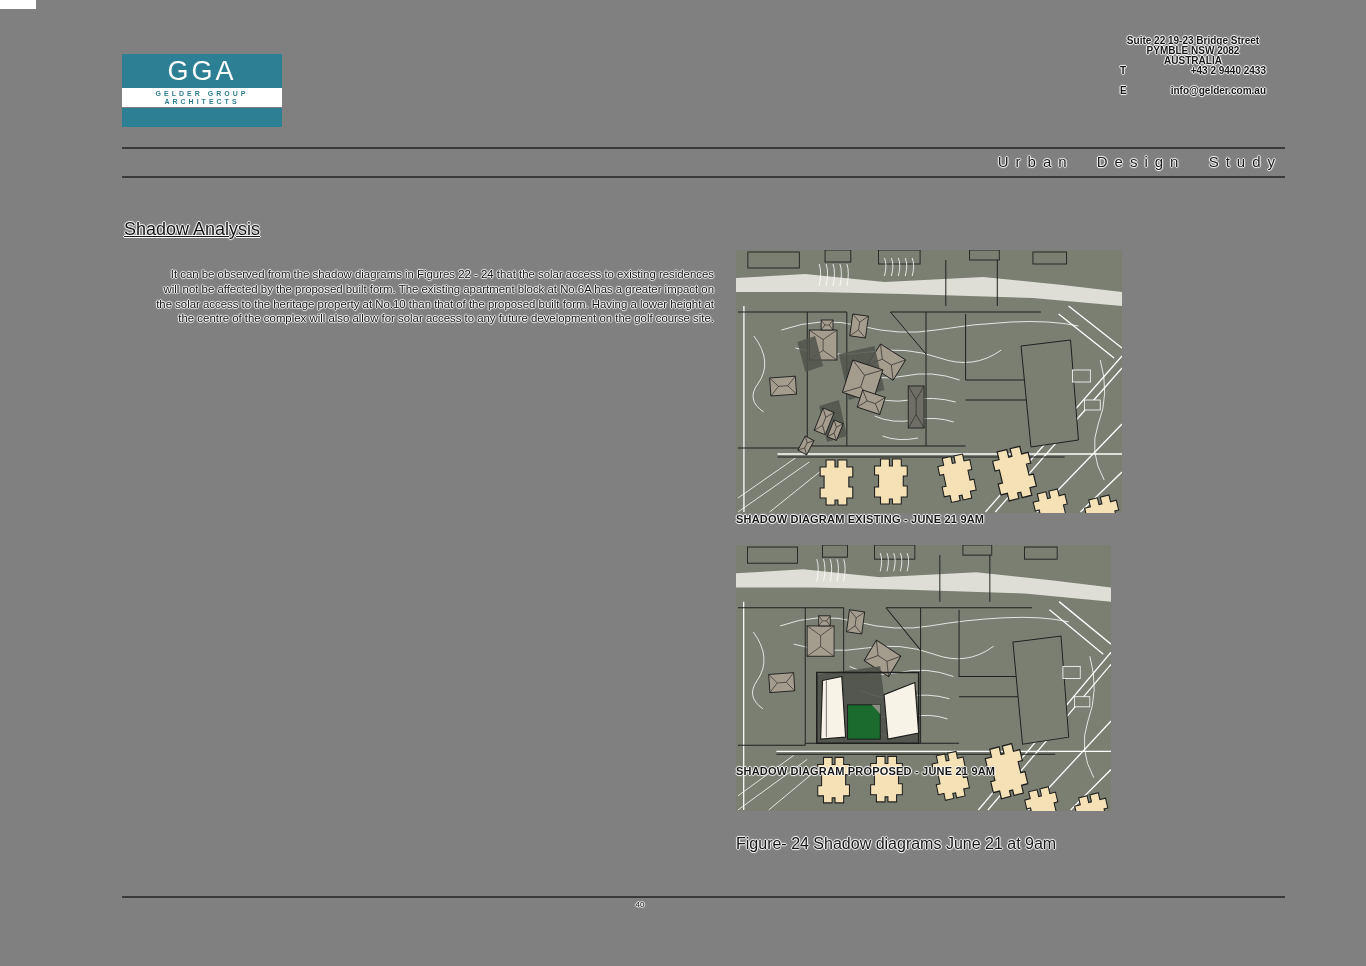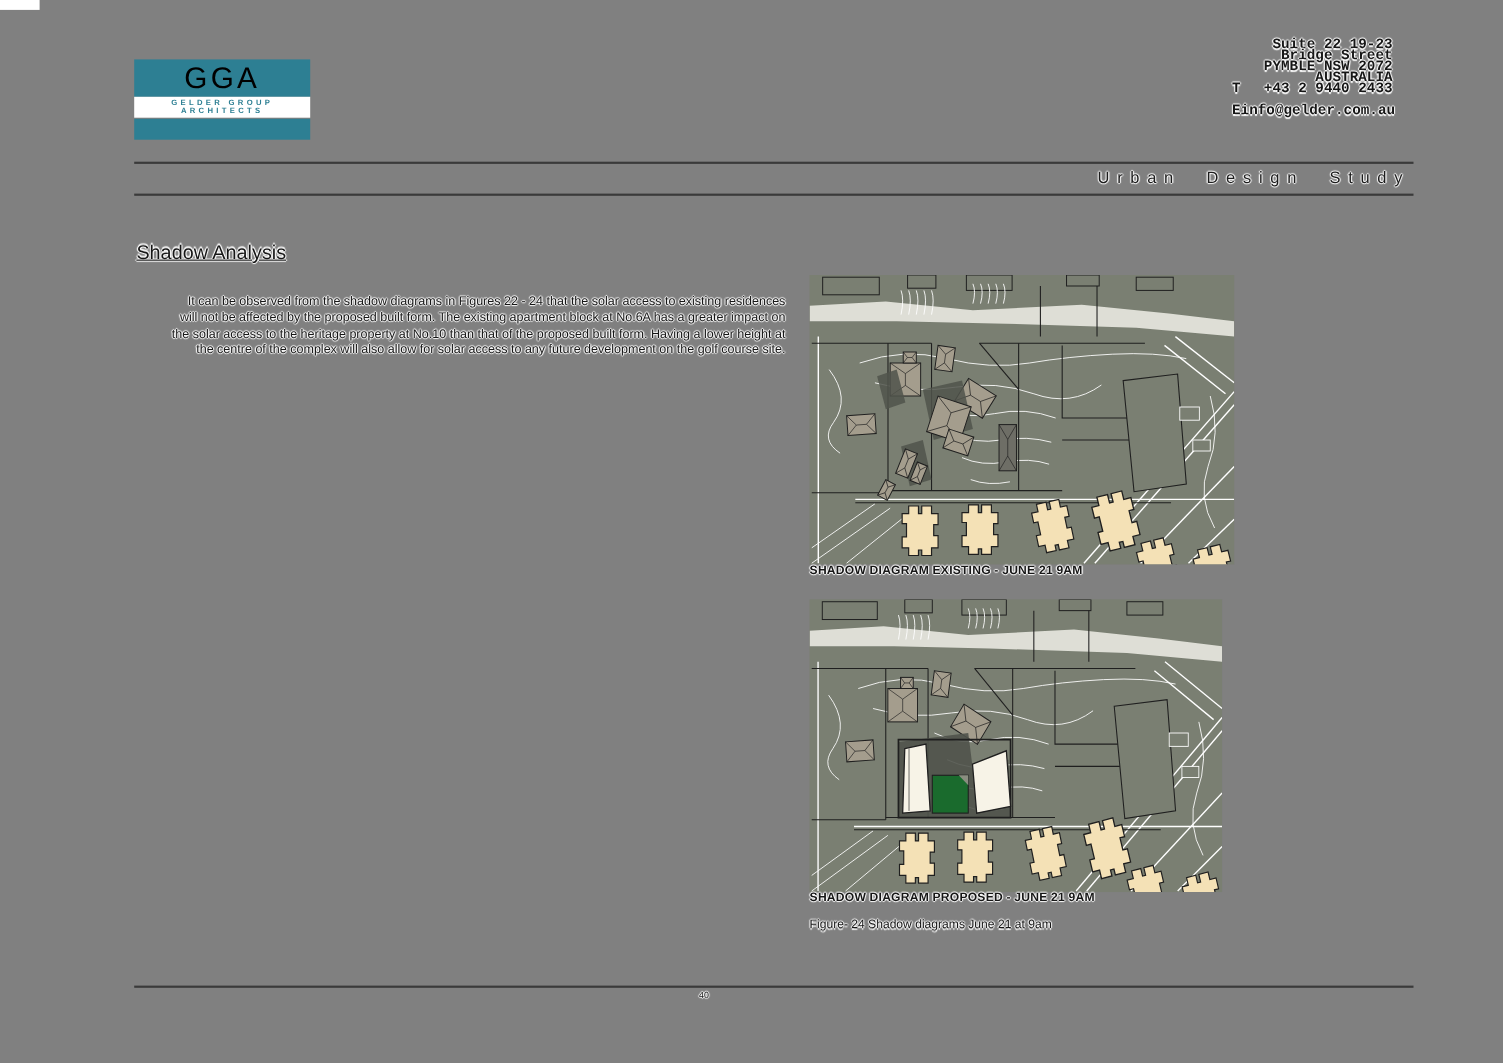--- a/index.html
+++ b/index.html
@@ -11,29 +11,29 @@
   }
   .halo{text-shadow:0 1px 1px #fff,1px 0 1px #fff,-1px 0 1px #fff,0 -1px 1px #fff;text-align:right;}
   .abs{position:absolute;}
 
   
   .corner{left:0;top:0;width:36px;height:9px;background:#fff;}
 
   
   .logo{left:122px;top:54px;width:160px;}
   .logo-gga{height:34px;display:flex;align-items:center;justify-content:center;
-    color:#000000;font-size:27px;letter-spacing:3px;font-weight:400;}
+    color:#ffffff;font-size:27px;letter-spacing:3px;font-weight:400;}
   .logo-strip{height:19px;background:#fff;display:flex;flex-direction:column;
     align-items:center;justify-content:center;line-height:8px;}
   .logo-strip span{font-size:7px;font-weight:700;letter-spacing:3px;}
   .logo-bar{height:19px;margin-top:1px;}
 
   
-  .contact{left:1120px;top:36px;width:146px;font-size:13px;font-weight:700;
-    line-height:10px;text-align:right;font-family:Liberation Mono, monospace;}
+  .contact{left:1120px;top:36px;width:146px;font-size:10px;font-weight:700;
+    line-height:10px;text-align:center;}
   .contact .row{display:flex;justify-content:space-between;}
   .contact .gap{height:10px;}
 
   
   .rule{left:122px;width:1163px;height:2px;background:#3a3a3a;}
   .rule-top{top:147px;}
   .rule-title{top:176px;}
   .rule-bottom{top:896px;}
   .doc-title{top:153px;right:84px;font-size:15px;letter-spacing:7px;word-spacing:12px;
     color:#1c1c1c;font-weight:400;white-space:nowrap;}
@@ -41,22 +41,22 @@
   
   .section-heading{left:124px;top:219px;font-size:18px;text-decoration:underline;}
   .body-par{left:124px;top:256px;width:562px;font-size:11.4px;line-height:14.6px;margin-left:28px;}
 
   
   .map{background:#7a7f72;display:block;}
   .map-1{left:736px;top:250px;}
   .map-2{left:736px;top:545px;}
   .map-caption{font-size:11px;font-weight:700;letter-spacing:.2px;white-space:nowrap;}
   .cap-1{left:736px;top:513px;}
-  .cap-2{left:736px;top:810px;}
-  .fig-caption{left:736px;top:835px;font-size:11px;}
+  .cap-2{left:736px;top:765px;}
+  .fig-caption{left:736px;top:835px;font-size:16px;}
 
   .page-num{left:600px;top:900px;width:80px;text-align:center;font-size:8px;}
 </style>
 </head>
 <body>
 
 <div class="abs corner"></div>
 
 <div class="abs logo">
   <div class="logo-gga" style="background: rgb(45, 127, 147);">
@@ -64,21 +64,21 @@
   </div>
   <div class="logo-strip">
     <span style="color: rgb(45, 127, 147);">GELDER GROUP</span>
     <span style="color: rgb(45, 127, 147);">ARCHITECTS</span>
   </div>
   <div class="logo-bar" style="background: rgb(45, 127, 147);"></div>
 </div>
 
 <div class="abs contact halo">
   <div>Suite 22  19-23  Bridge Street</div>
-  <div>PYMBLE NSW 2072 AUSTRALIA</div>
+  <div>PYMBLE NSW 2082 AUSTRALIA</div>
   <div class="row">
     <span>T</span>
     <span>+43 2 9440 2433</span>
   </div>
   <div class="gap"></div>
   <div class="row">
     <span>E</span>
     <span>info@gelder.com.au</span>
   </div>
 </div>

